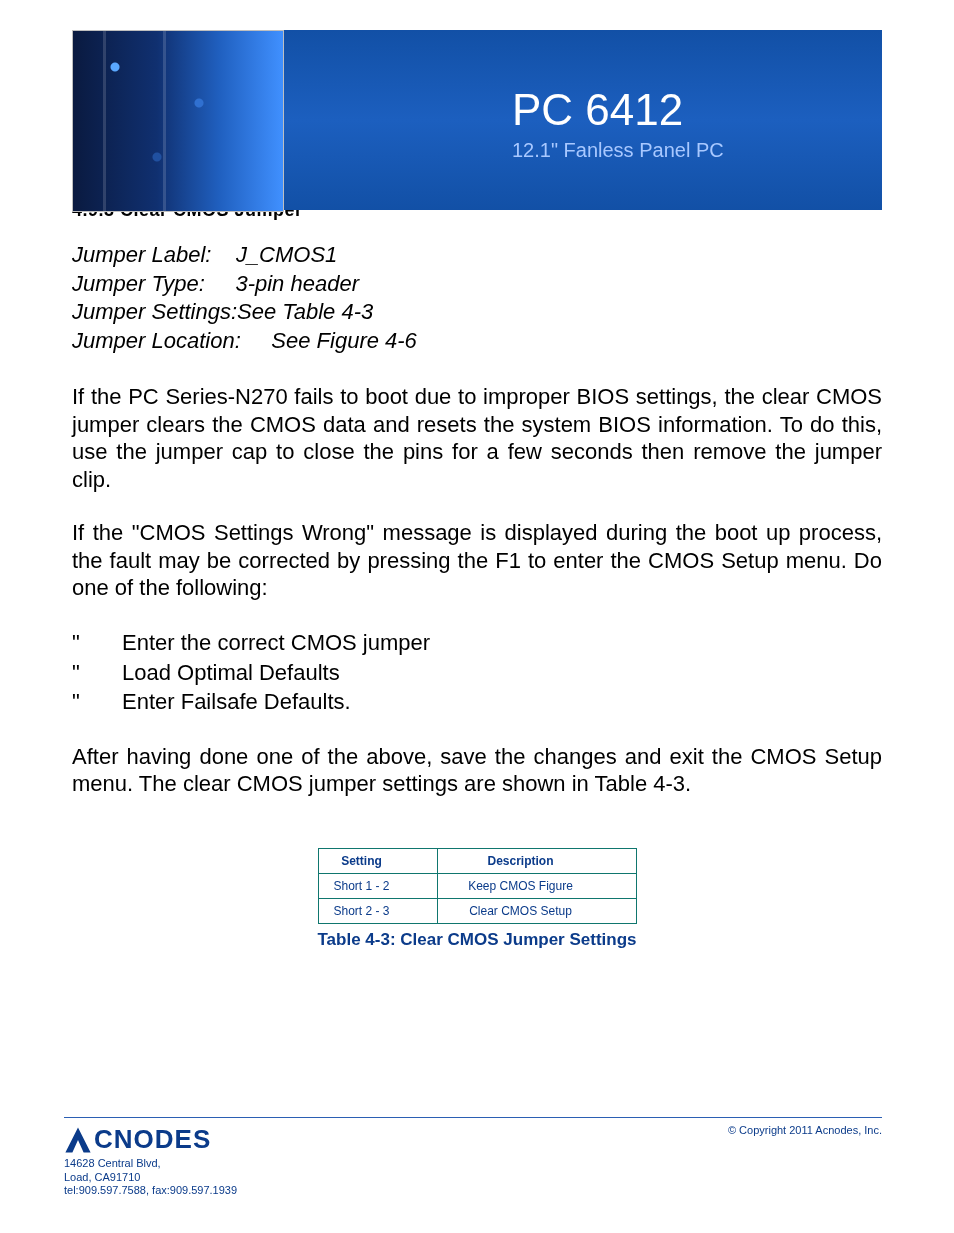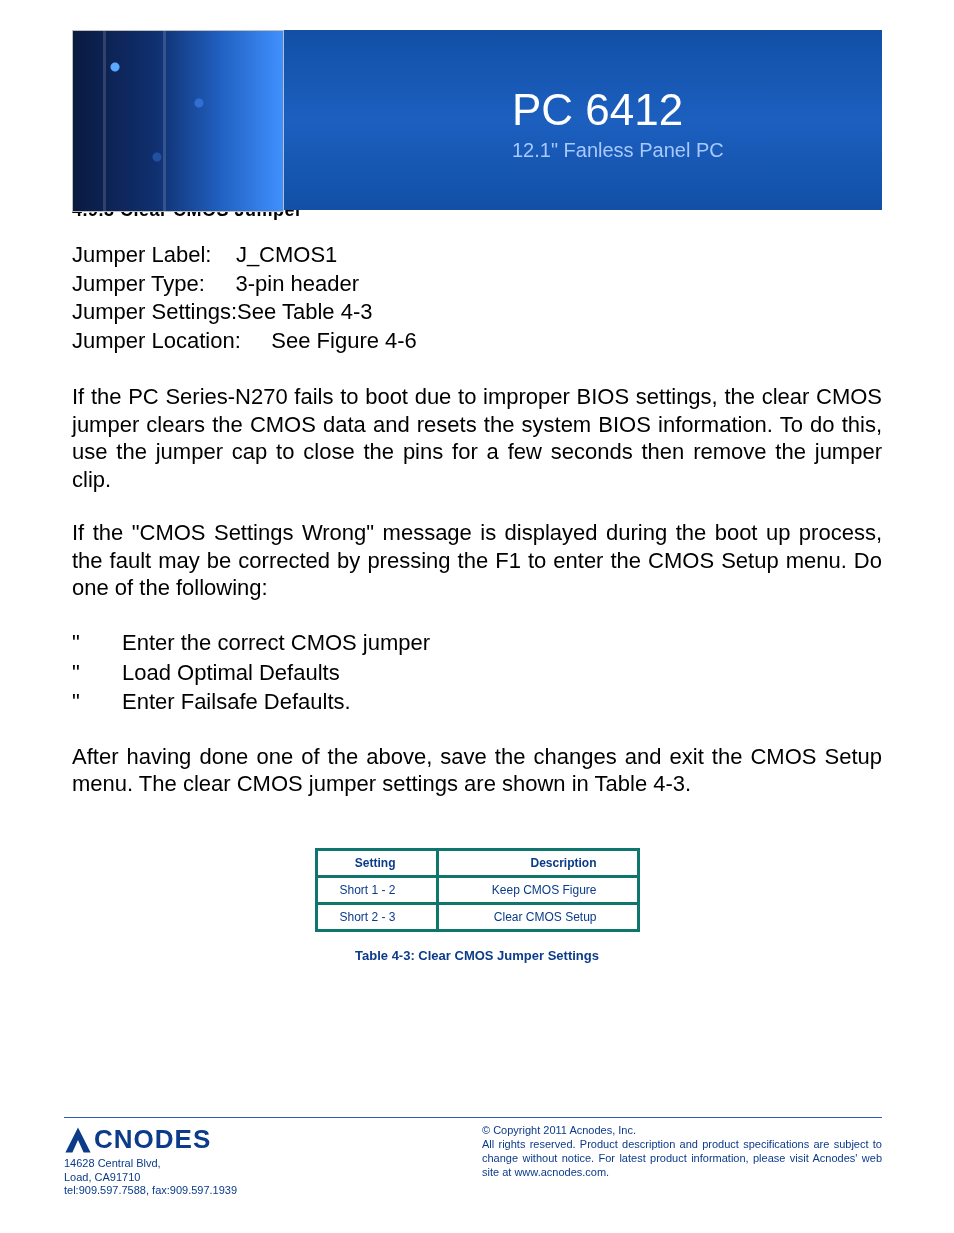--- a/index.html
+++ b/index.html
@@ -66,21 +66,21 @@
     font-size: 18px;
     font-weight: bold;
     margin: 6px 0 20px 0;
     letter-spacing: 0.5px;
   }
   .jumper-info {
     font-size: 22px;
     line-height: 1.3;
     margin-bottom: 28px;
   }
-  .jumper-info .row { white-space: pre; }
+  .jumper-info .row { white-space: pre; font-style: italic; }
   .para {
     font-size: 22px;
     line-height: 1.25;
     margin-bottom: 26px;
     text-align: justify;
   }
   .bullet-list {
     font-size: 22px;
     line-height: 1.35;
     margin-bottom: 26px;
@@ -92,33 +92,33 @@
     margin-top: 50px;
   }
   table.settings {
     border-collapse: collapse;
     margin: 0 auto;
     font-size: 12px;
     font-family: Verdana, Arial, sans-serif;
     color: #0b3b8a;
   }
   table.settings th, table.settings td {
-    border: 3px solid #0f766e;
+    border: 1px solid #0f766e;
     padding: 5px 40px 5px 8px;
-    text-align: right;
+    text-align: center;
   }
   table.settings th { font-weight: bold; }
   table.settings th:first-child, table.settings td:first-child { width: 70px; }
   table.settings th:last-child, table.settings td:last-child { width: 150px; }
   .table-caption {
     text-align: center;
-    font-size: 13px;
-    color: #0b3b8a;
-    font-family: Verdana, Arial, sans-serif;
-    margin-top: 16px;
+    font-size: 17px;
+    color: #0b3b8a;
+    font-family: Verdana, Arial, sans-serif;
+    margin-top: 6px;
     font-weight: bold;
   }
   .footer {
     position: absolute;
     left: 64px; right: 72px;
     bottom: 36px;
   }
   .footer-rule {
     border: 0;
     border-top: 1px solid #2b5fb3;
@@ -220,16 +220,15 @@
             <path d="M50 5 L95 95 L70 95 L50 50 L30 95 L5 95 Z"></path>
           </svg>
         <span>CNODES</span>
       </div>
       <div>14628 Central Blvd,</div>
       <div>Load, CA91710</div>
       <div>tel:909.597.7588, fax:909.597.1939</div>
     </div>
     <div class="footer-right">
       <div>© Copyright 2011 Acnodes, Inc.</div>
-      <div>All rights reserved. Product description and product specifications are subject to change without notice. For latest product information, please visit Acnodes' web site at www.acnodes.com.</div>
     </div>
   </div>
 </div>
 
 </body></html>

